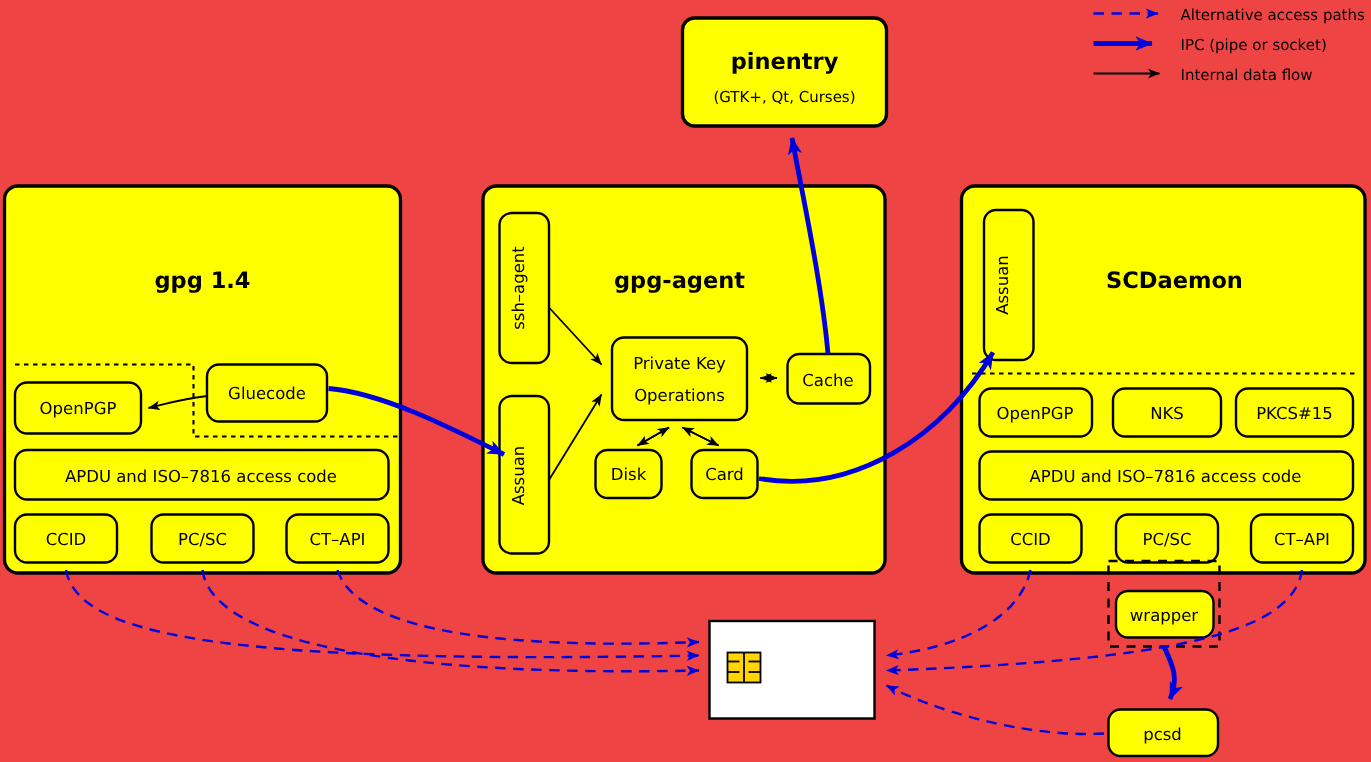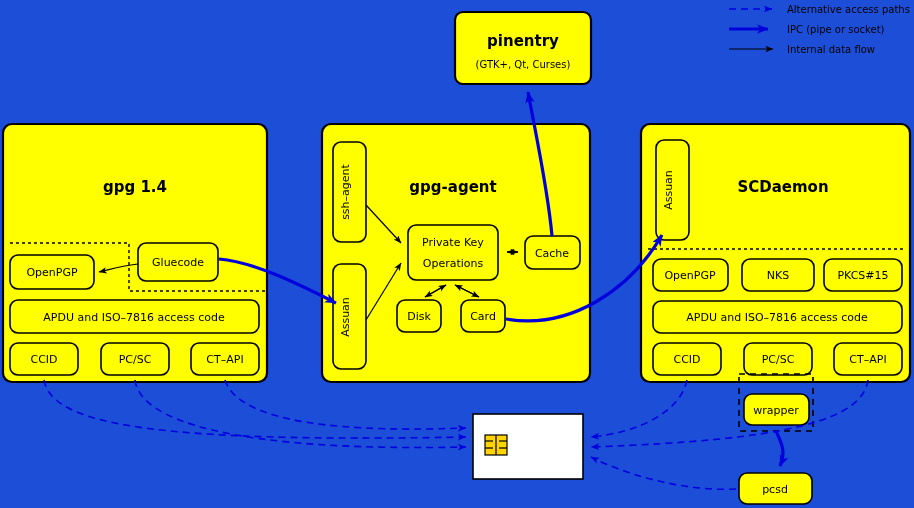--- a/index.html
+++ b/index.html
@@ -1,18 +1,18 @@
 <!DOCTYPE html>
 <html><head>
 <meta charset="utf-8">
 <style>
   html,body{margin:0;padding:0;background:#ffffff;}
   body{width:914px;height:508px;overflow:hidden;
        font-family:"DejaVu Sans","Liberation Sans",sans-serif;}
-  #stage{position:relative;width:914px;height:508px;background:#1d4ed8;}
+  #stage{position:relative;width:914px;height:508px;background:#ef4444;}
   svg{position:absolute;left:0;top:0;width:914px;height:508px;}
   text{font-family:"DejaVu Sans","Liberation Sans",sans-serif;fill:#000;}
   .ttl{font-size:15px;font-weight:bold;}
   .lbl{font-size:11px;}
   .sub{font-size:10px;}
   .leg{font-size:10px;}
   .bx{fill:#ffff00;stroke:#000;stroke-width:2.2;}
   .bx-r{fill:#ffff00;stroke:#000;stroke-width:1.6;}
   .card{fill:#ffffff;stroke:#000;stroke-width:1.6;}
   .chip{fill:#ffd400;stroke:#000;stroke-width:1.2;}

